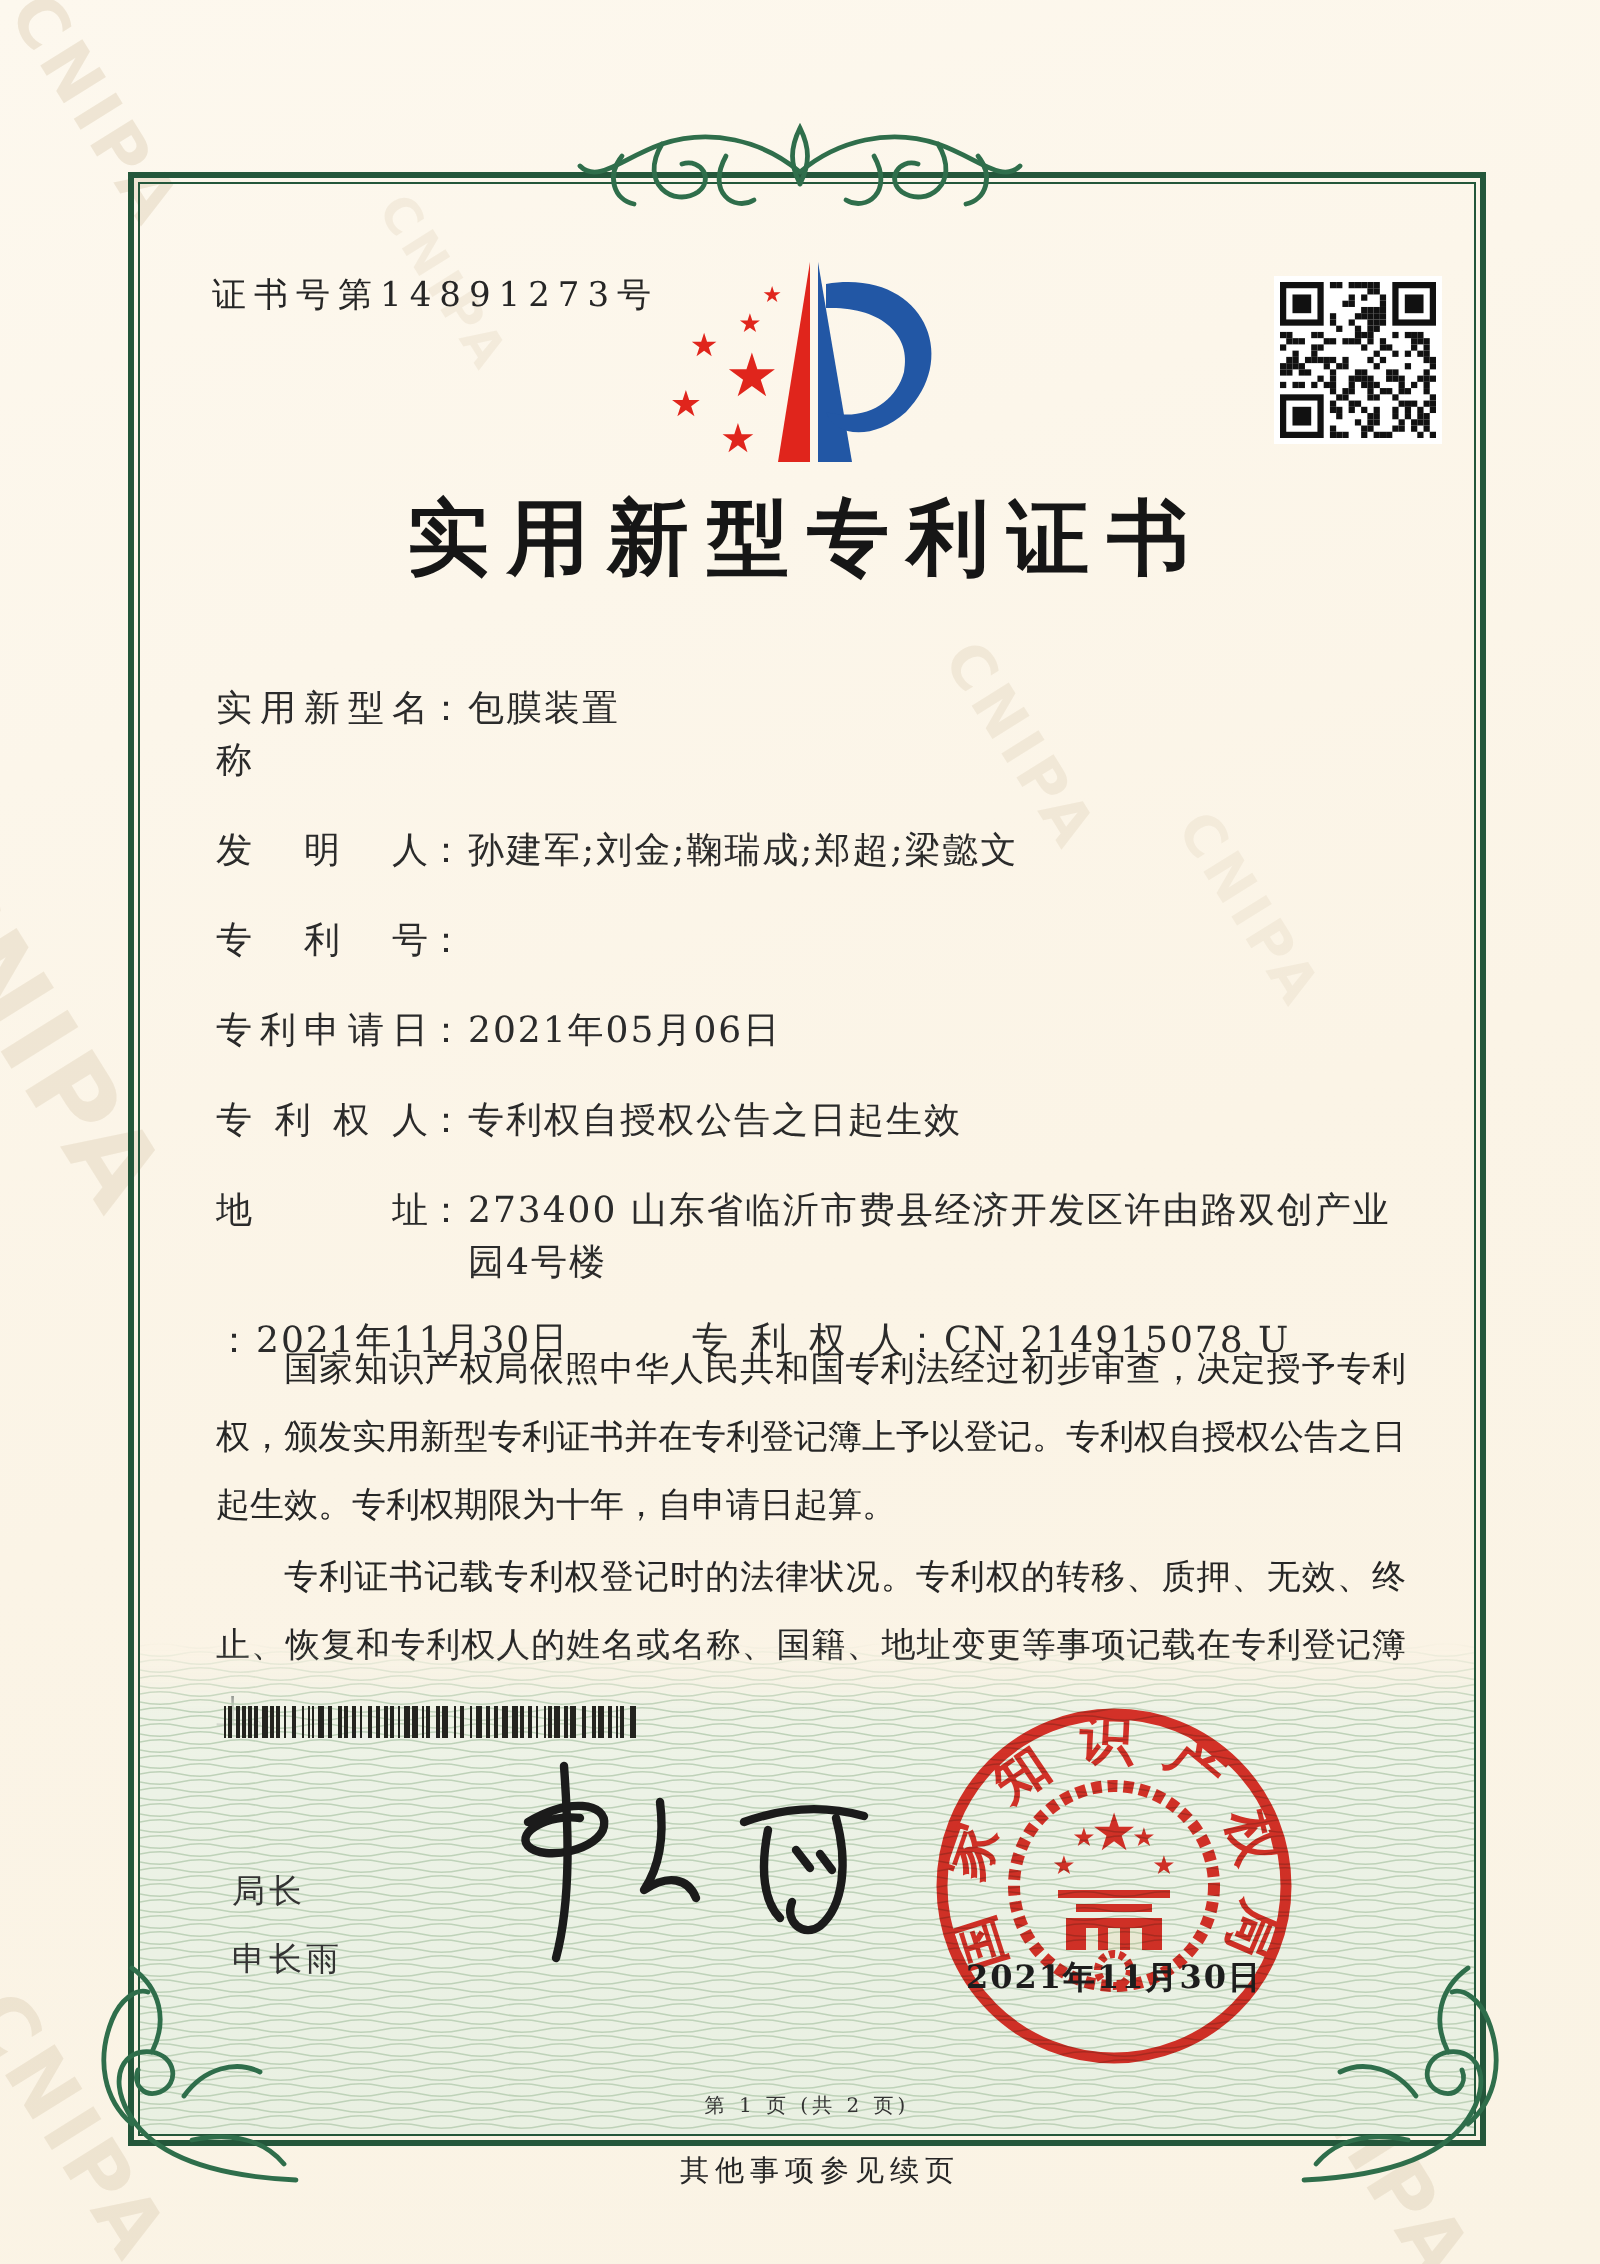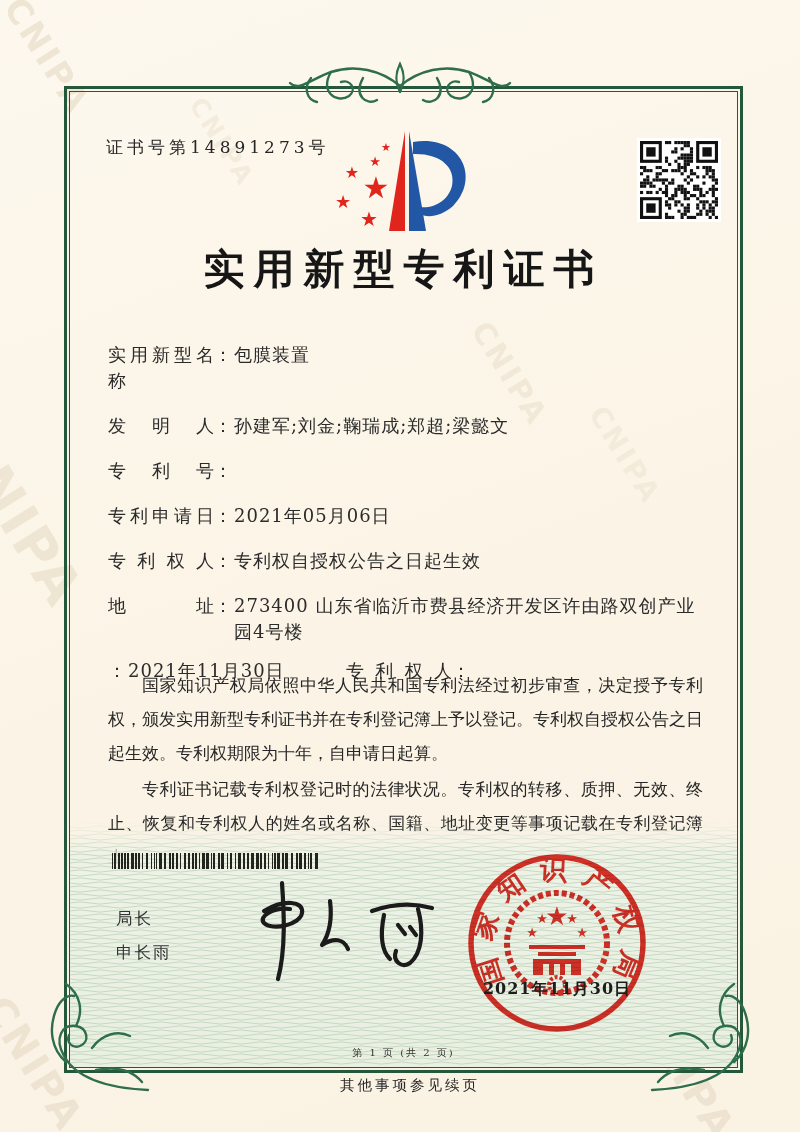--- a/index.html
+++ b/index.html
@@ -51,21 +51,21 @@
   .paras p{margin:0 0 2px 0;text-indent:2em;}
   
   .band{position:absolute;left:0;right:0;bottom:0;height:246px;
         background:linear-gradient(to bottom,rgba(236,242,230,0) 0%,rgba(236,242,230,.85) 14%,#ecf2e6 30%,#e9f0e2 100%);
         -webkit-mask-image:linear-gradient(to bottom,transparent 0,#000 13%);
         mask-image:linear-gradient(to bottom,transparent 0,#000 13%);}
   .band-abs{position:absolute;}
   #waves{position:absolute;inset:0;width:100%;height:100%;}
   #waves path{fill:none;stroke:#b9ceb4;stroke-width:.8;opacity:.9;}
   .barcode{left:40px;top:30px;}
-  .sig-block{left:46px;top:81px;font-family:"DejaVu Sans","Liberation Sans",sans-serif;
+  .sig-block{left:46px;top:108px;font-family:"DejaVu Sans","Liberation Sans",sans-serif;
              font-size:16.5px;color:#333;line-height:34px;letter-spacing:2px;}
   .signature{left:156px;top:56px;}
   .signature path{fill:none;stroke:#1b1b1b;stroke-width:4.2;stroke-linecap:round;stroke-linejoin:round;}
   .seal{left:389px;top:24px;opacity:.94;mix-blend-mode:multiply;}
   .seal-date{left:389px;top:158px;width:196px;text-align:center;font-size:16px;font-weight:bold;
              color:#1d1d1d;letter-spacing:1px;z-index:3;}
   .page-num{left:0;top:225px;width:100%;text-align:center;font-size:10px;letter-spacing:2px;color:#333;}
   
   .footer-note{position:absolute;top:1076px;width:100%;text-align:center;font-size:14.5px;
                letter-spacing:3px;color:#262626;z-index:1;margin-left:10px;}
@@ -369,20 +369,21 @@
         <div class="f-row addr-row">
           <span class="f-label">地址</span>
             <span class="f-colon">：</span>
             <span class="f-value">273400 山东省临沂市费县经济开发区许由路双创产业园4号楼</span>
         </div>
         <div class="f-row grant-row">
             <span class="f-colon">：</span>
             <span class="f-value-fixed">2021年11月30日</span>
             <span class="f-label">专利权人</span>
             <span class="f-colon">：</span>
+            <span class="f-value">CN 214915078 U</span>
         </div>
       </div>
 
       <div class="paras">
         <p>国家知识产权局依照中华人民共和国专利法经过初步审查，决定授予专利权，颁发实用新型专利证书并在专利登记簿上予以登记。专利权自授权公告之日起生效。专利权期限为十年，自申请日起算。</p>
         <p>专利证书记载专利权登记时的法律状况。专利权的转移、质押、无效、终止、恢复和专利权人的姓名或名称、国籍、地址变更等事项记载在专利登记簿上。</p>
       </div>
 
       <div class="band">
         <svg id="waves" viewBox="0 0 664 246" preserveAspectRatio="none">

